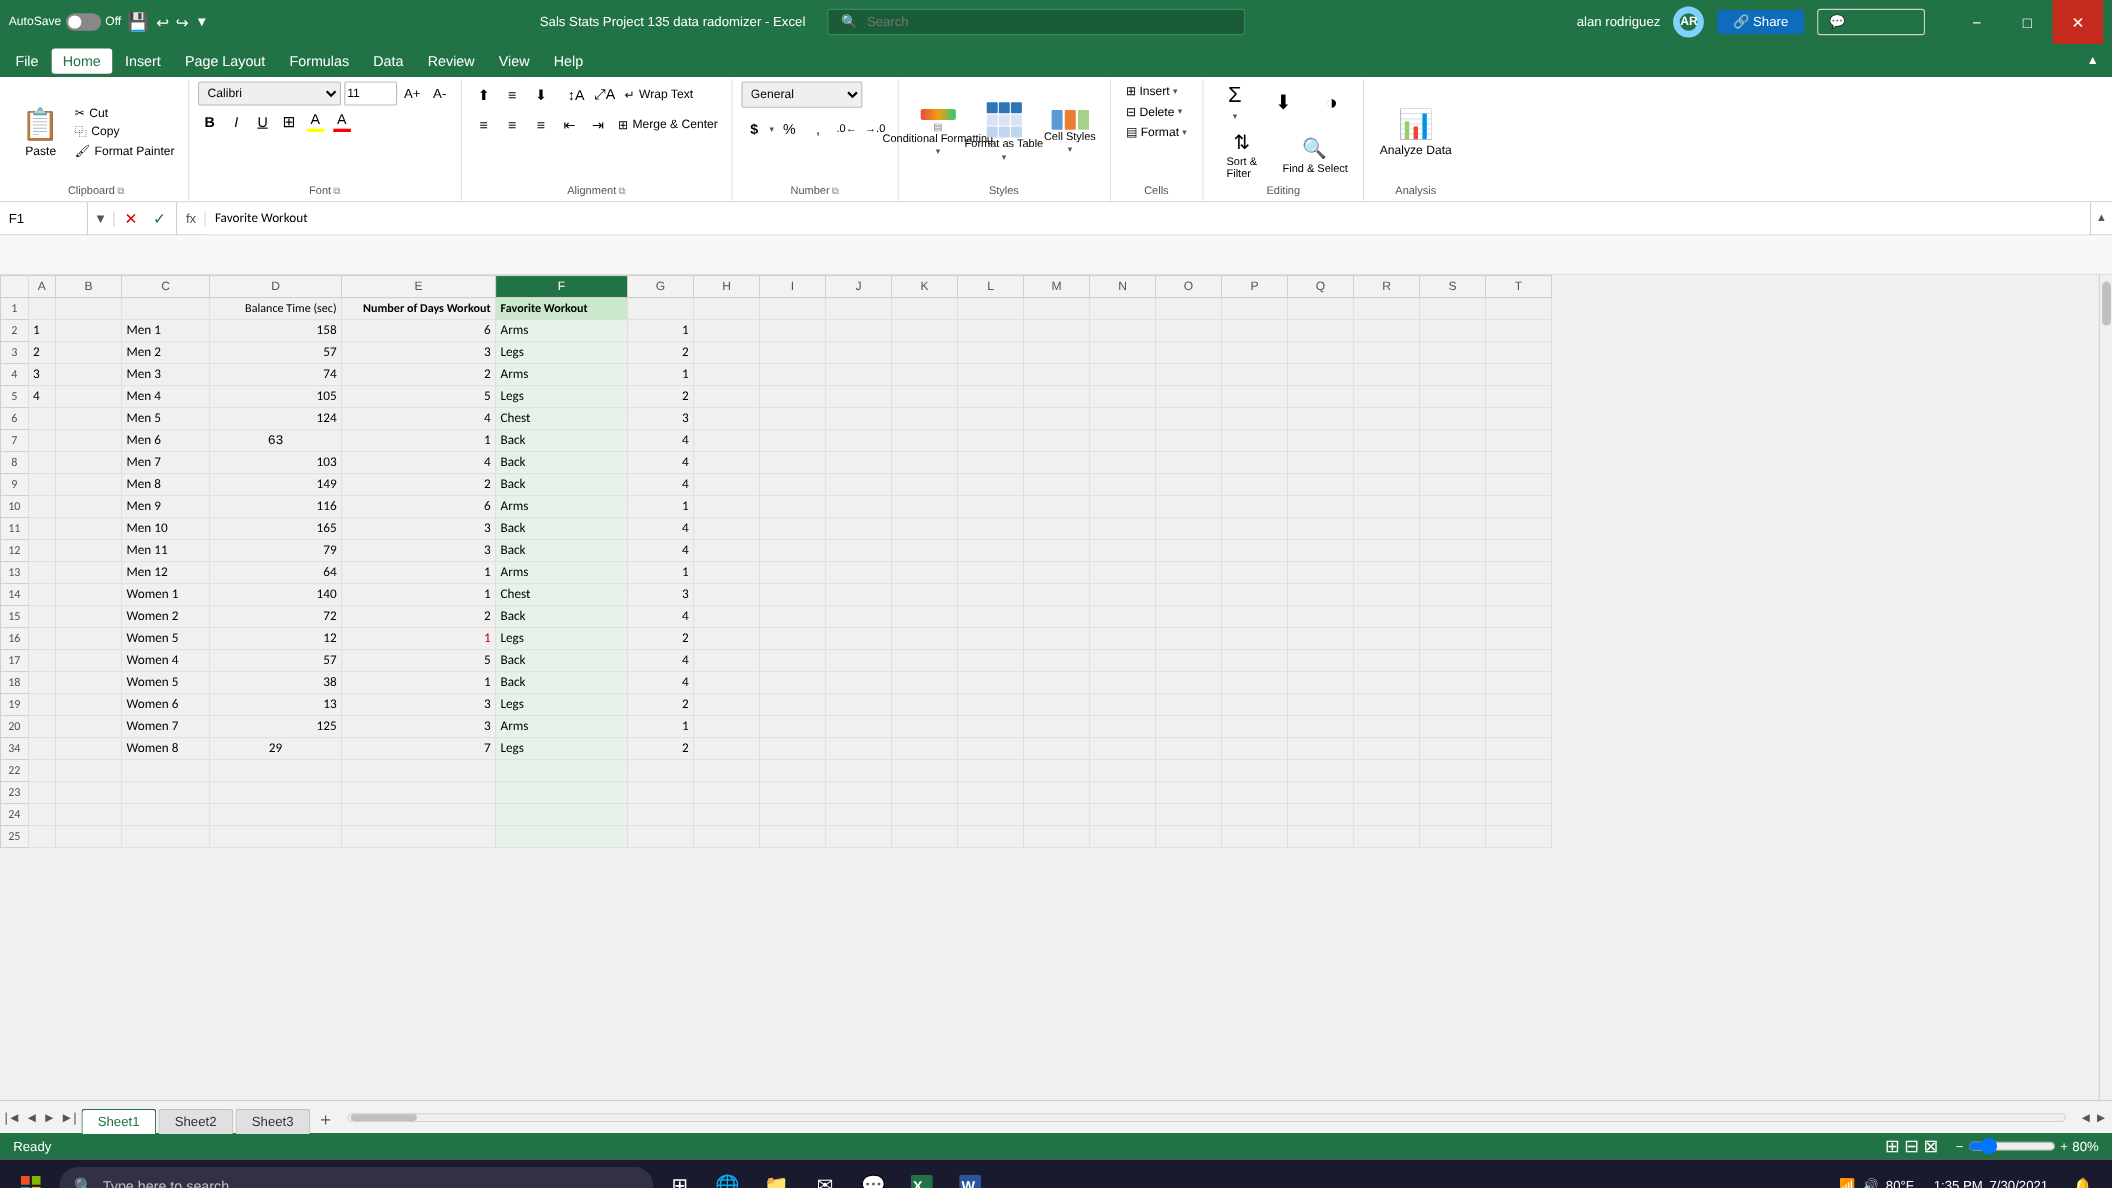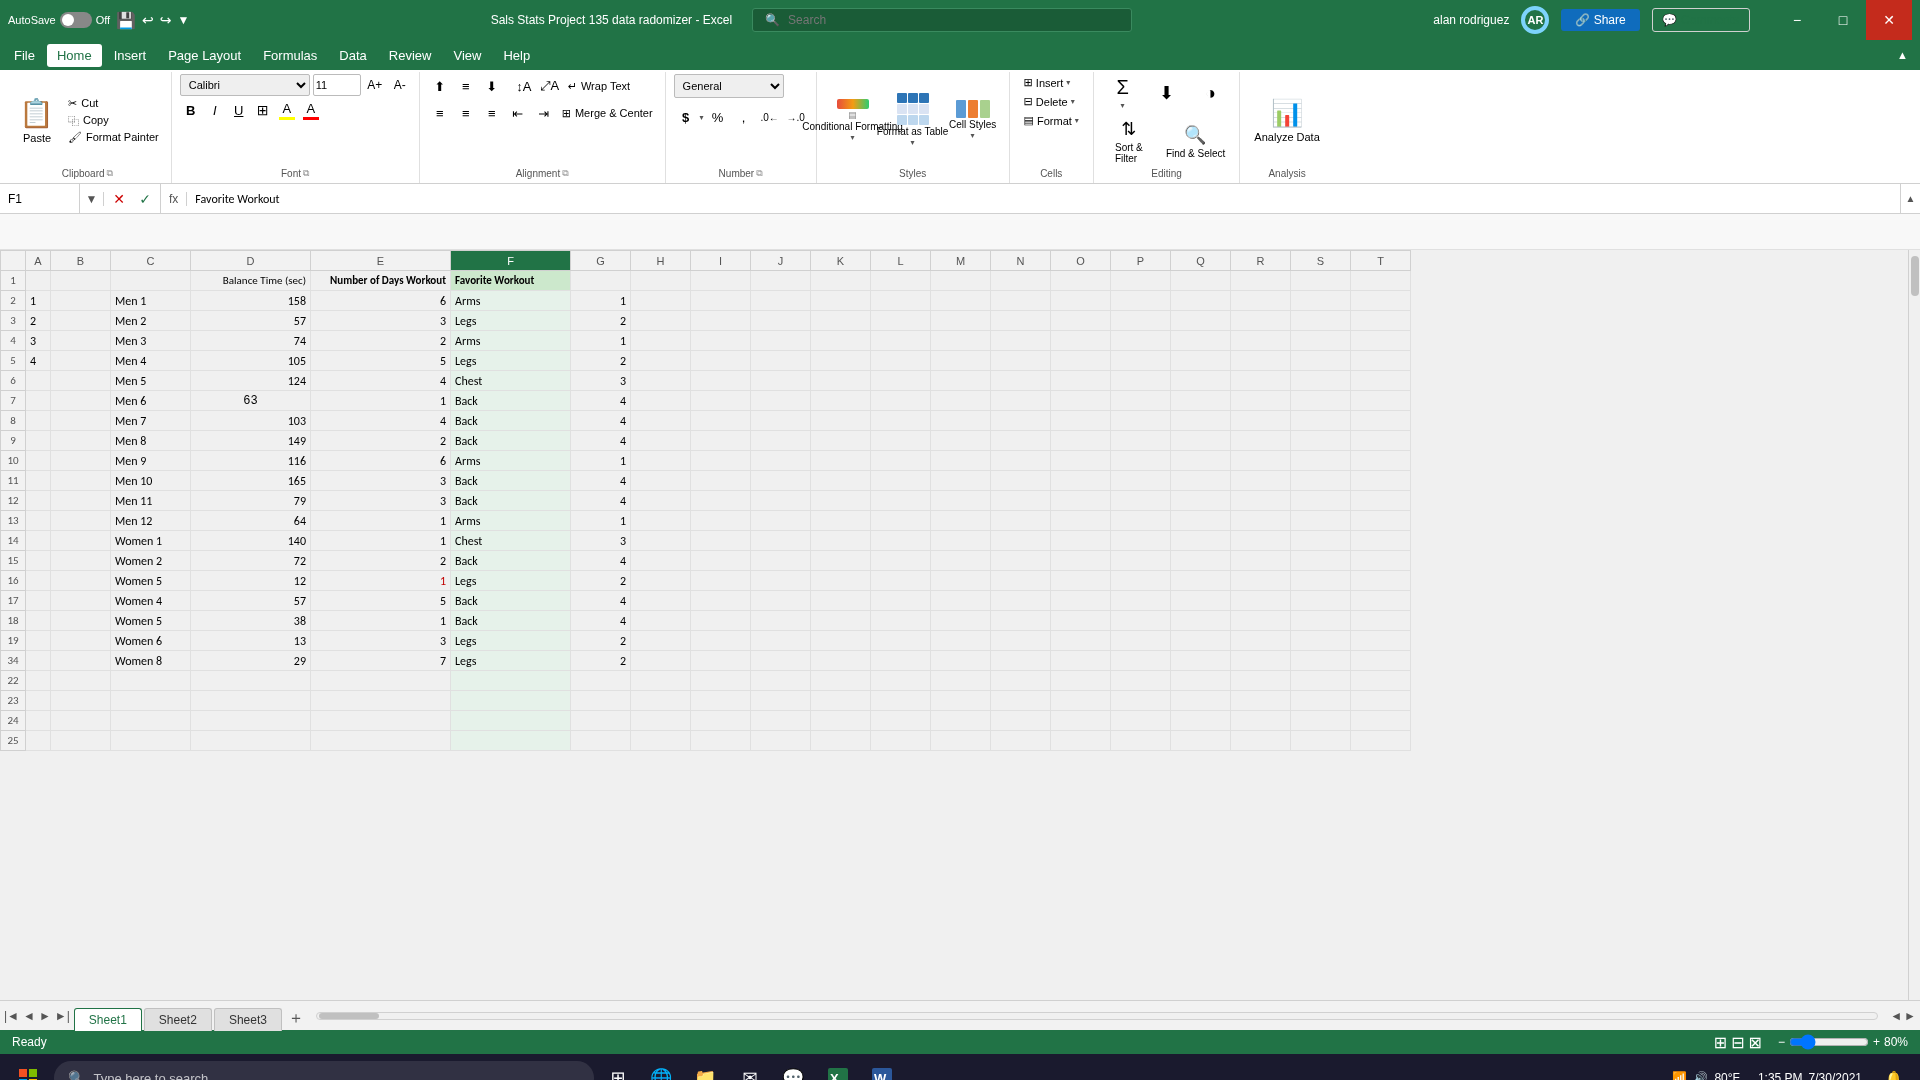--- a/index.html
+++ b/index.html
@@ -483,21 +483,21 @@
       width: 28px;
       height: 28px;
       background: #217346;
       border-radius: 50%;
       display: flex;
       align-items: center;
       justify-content: center;
       color: white;
       font-size: 11px;
       font-weight: bold;
-      border: 4px solid #7dd3fc;
+      border: 6px solid #7dd3fc;
     }
 
     .share-btn {
       background: #0f6cbd;
       color: white;
       border: none;
       border-radius: 3px;
       padding: 4px 14px;
       cursor: pointer;
       font-size: 12px;
@@ -1282,25 +1282,48 @@
             <td></td>
             <td></td>
             <td></td>
             <td></td>
             <td></td>
             <td></td>
             <td></td>
             <td></td>
           </tr>
           <tr>
+            <td class="row-header-cell">20</td>
+            <td></td>
+            <td></td>
+            <td>Women 7</td>
+            <td style="text-align: right;">125</td>
+            <td style="text-align: right;">3</td>
+            <td class="col-f-cell">Arms</td>
+            <td style="text-align: right;">1</td>
+            <td></td>
+            <td></td>
+            <td></td>
+            <td></td>
+            <td></td>
+            <td></td>
+            <td></td>
+            <td></td>
+            <td></td>
+            <td></td>
+            <td></td>
+            <td></td>
+            <td></td>
+          </tr>
+          <tr>
             <td class="row-header-cell">34</td>
             <td></td>
             <td></td>
             <td>Women 8</td>
-            <td style="text-align: right;">29</td>
+            <td style="text-align: center;">29</td>
             <td style="text-align: right;">7</td>
             <td class="col-f-cell">Legs</td>
             <td style="text-align: right;">2</td>
             <td></td>
             <td></td>
             <td></td>
             <td></td>
             <td></td>
             <td></td>
             <td></td>

